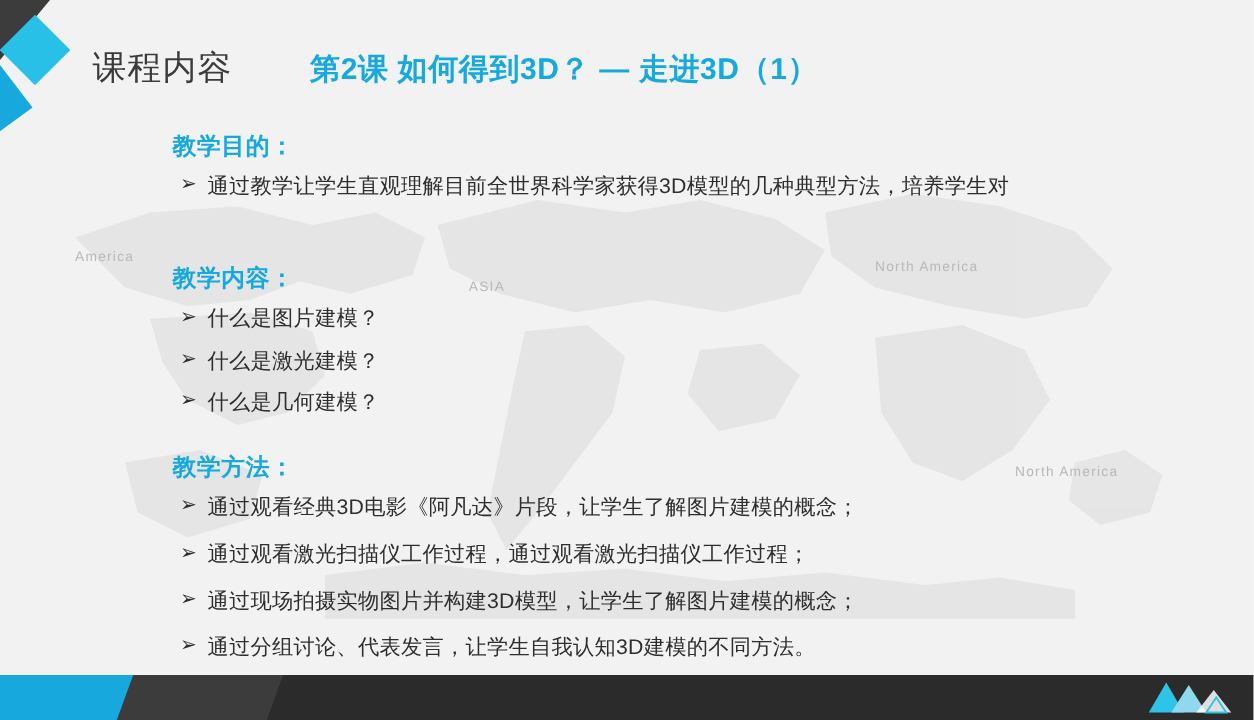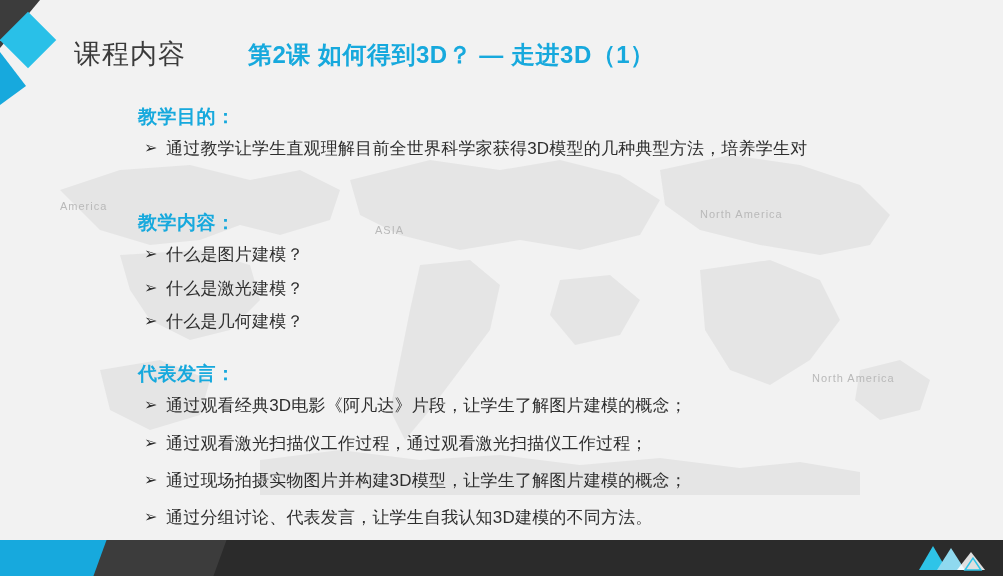--- a/index.html
+++ b/index.html
@@ -221,21 +221,21 @@
           <span>什么是激光建模？</span>
         </li>
         <li class="bullet">
           <span class="arrow">➢</span>
           <span>什么是几何建模？</span>
         </li>
       </ul>
     </div>
 
     <div class="section sec-method">
-      <div class="section-title">代表发言：</div>
+      <div class="section-title">教学方法：</div>
       <ul class="bullets">
         <li class="bullet">
           <span class="arrow">➢</span>
           <span>通过观看经典3D电影《阿凡达》片段，让学生了解图片建模的概念；</span>
         </li>
         <li class="bullet">
           <span class="arrow">➢</span>
           <span>通过观看激光扫描仪工作过程，通过观看激光扫描仪工作过程；</span>
         </li>
         <li class="bullet">

